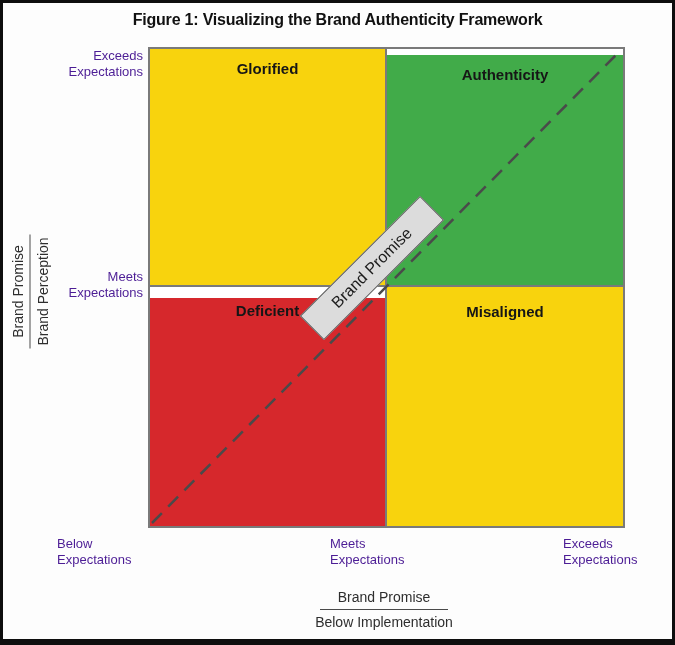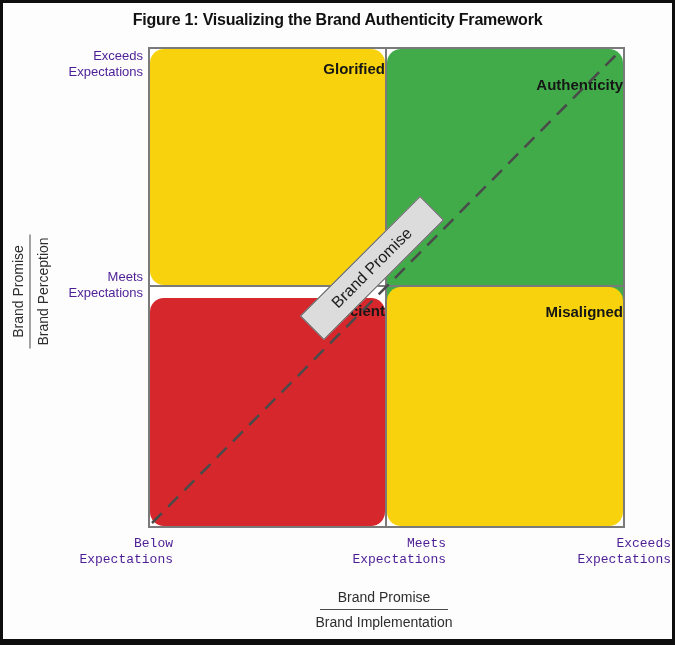--- a/index.html
+++ b/index.html
@@ -28,29 +28,29 @@
 
   .chart {
     position: absolute;
     left: 145px; top: 44px;
     width: 477px; height: 481px;
     border: 2px solid #7a7a7a;
     background: #fff;
   }
   .chart-inner { position: absolute; inset: 0; }
 
-  .quad { position: absolute; text-align: right; border-radius: 14px; }
+  .quad { position: absolute; text-align: center; }
   .quad-label {
     display: inline-block;
     font-size: 15px;
     font-weight: bold;
     color: #161616;
   }
   .q-tl { left: 0; top: 0; width: 235px; height: 236px; background: #F8D30D; padding-top: 11px; }
-  .q-tr { left: 237px; top: 0; right: 0; height: 276px; background: #41AB49; padding-top: 27px; }
+  .q-tr { left: 237px; top: 6px; right: 0; height: 276px; background: #41AB49; padding-top: 11px; }
   .q-bl { left: 0; top: 238px; width: 235px; bottom: 0; background: #D6282C; padding-top: 4px; margin-top: 11px; }
   .q-br { left: 237px; top: 238px; right: 0; bottom: 0; background: #F8D30D; padding-top: 16px; }
 
   .divider-v { position: absolute; left: 235px; top: 0; bottom: 0; width: 2px; background: #7a7a7a; }
   .divider-h { position: absolute; top: 236px; left: 0; right: 0; height: 2px; background: #7a7a7a; }
 
   .diag-svg { position: absolute; inset: 0; width: 100%; height: 100%; pointer-events: none; }
 
   .diag-label-box {
     position: absolute;
@@ -65,21 +65,21 @@
   }
 
   .tick {
     position: absolute;
     font-size: 13px;
     line-height: 16px;
     color: #4c1d95;
     white-space: pre-line;
   }
   .tick-y { width: 112px; text-align: right; }
-  .tick-x { width: 116px; text-align: right; font-family: Liberation Mono, monospace; }
+  .tick-x { width: 116px; text-align: left; }
 
   .tick-y-top { left: 28px; top: 45px; }
   .tick-y-mid { left: 28px; top: 266px; }
 
   .tick-x-left   { left: 54px;  top: 533px; }
   .tick-x-mid    { left: 327px; top: 533px; }
   .tick-x-right  { left: 560px; top: 533px; width: 108px; }
 
   .fraction {
     position: absolute;
@@ -156,16 +156,16 @@
   <div class="tick tick-x tick-x-left">Below
 Expectations</div>
   <div class="tick tick-x tick-x-mid">Meets
 Expectations</div>
   <div class="tick tick-x tick-x-right">Exceeds
 Expectations</div>
 
   <div class="fraction x-fraction">
     <div>Brand Promise</div>
     <div class="bar"></div>
-    <div>Brand Implementation</div>
+    <div>Below Implementation</div>
   </div>
 
 </div>
 
 </body></html>

